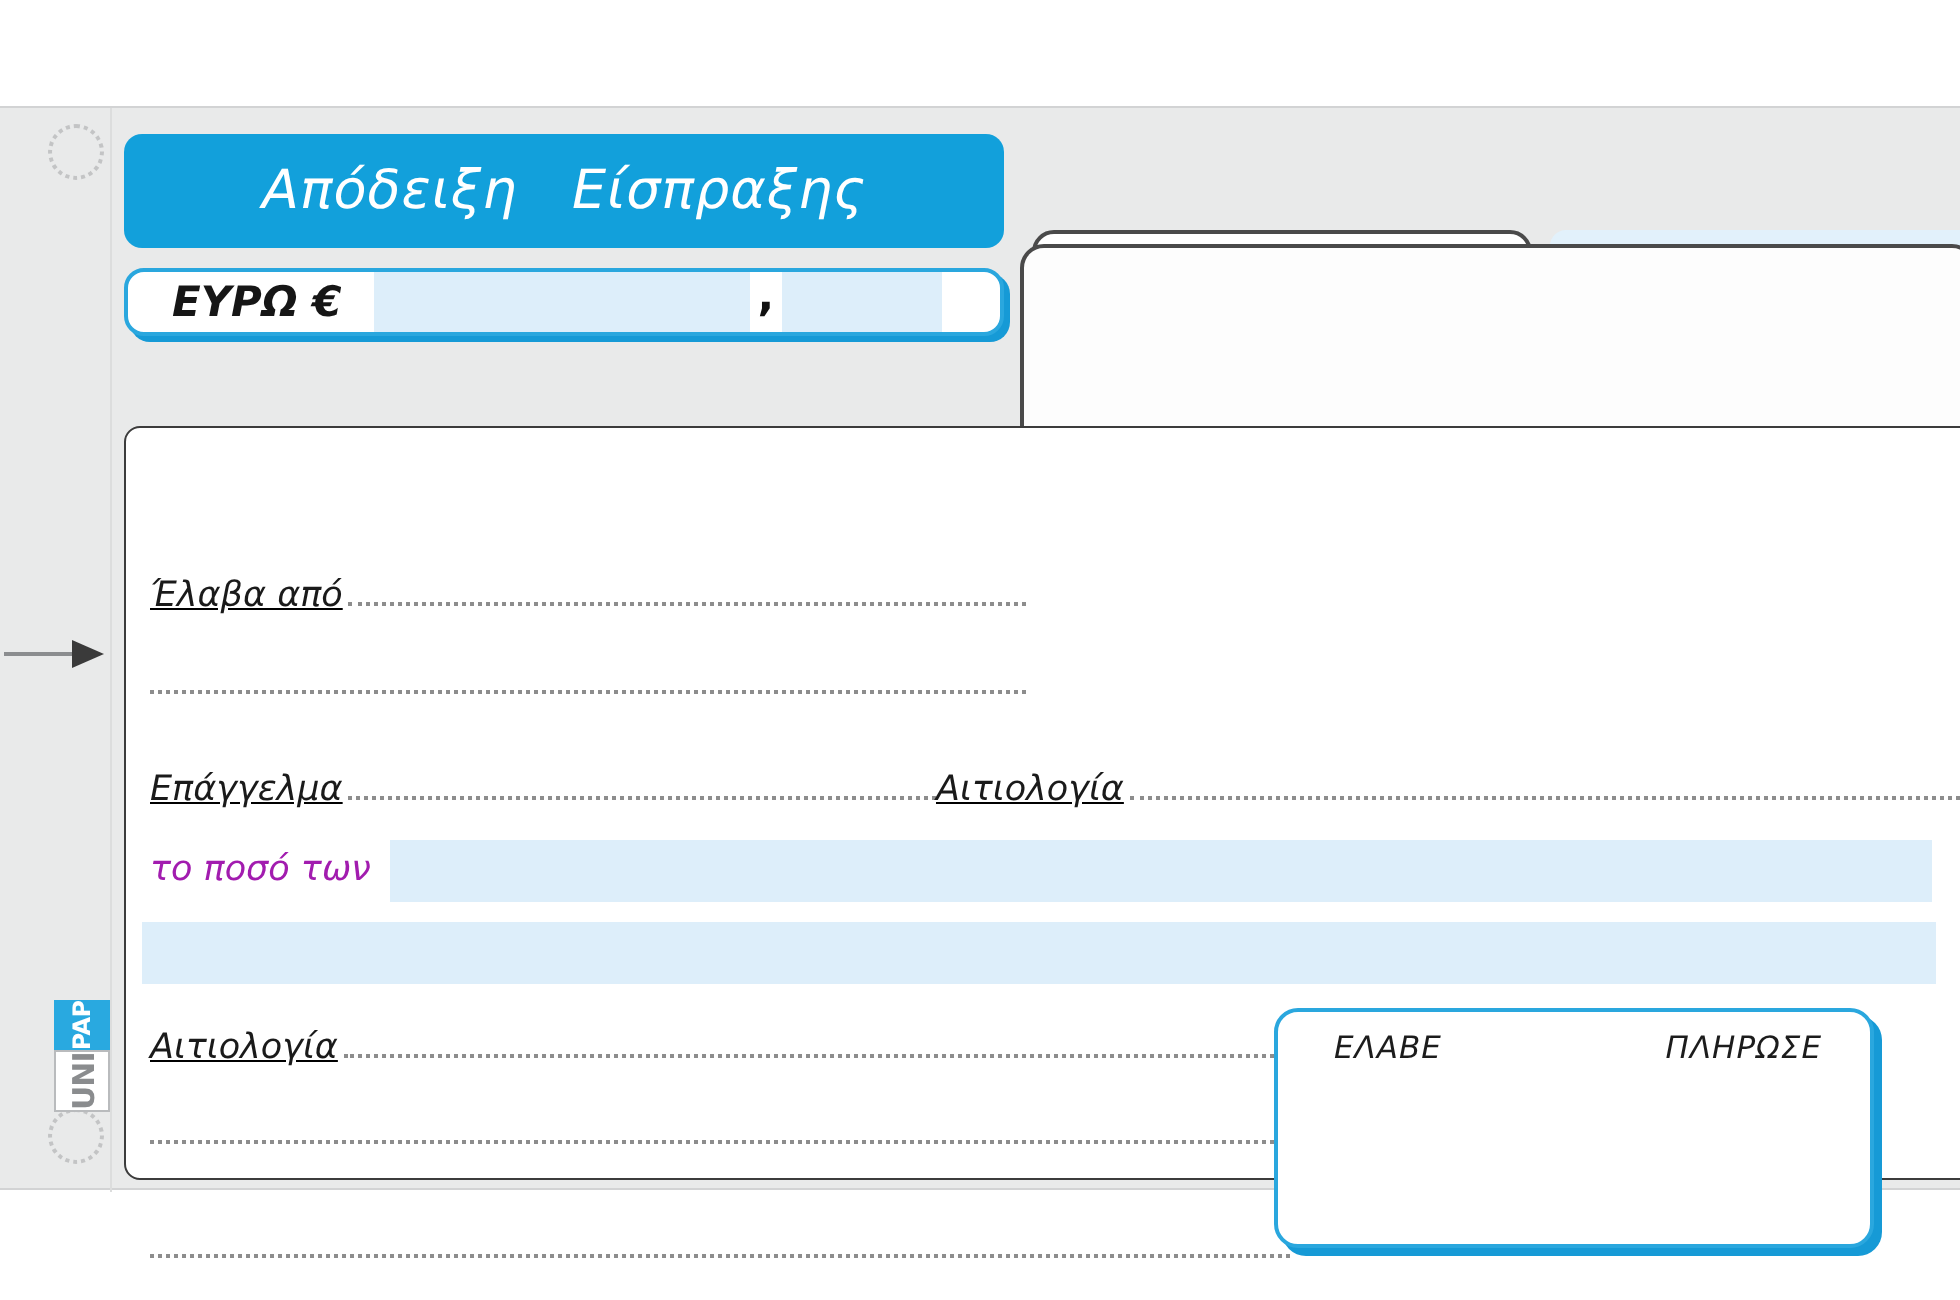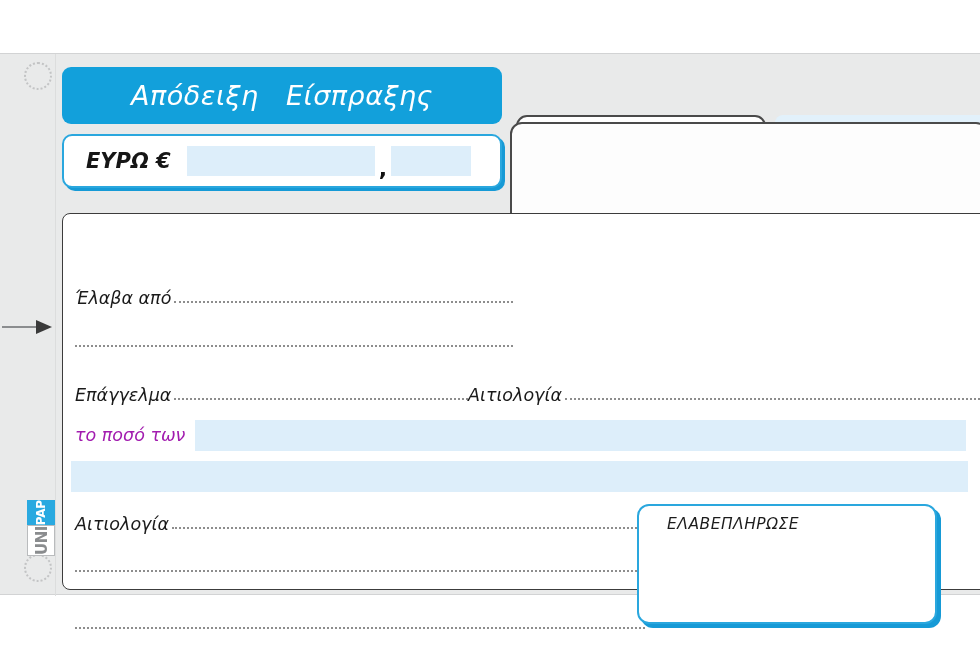--- a/index.html
+++ b/index.html
@@ -128,21 +128,21 @@
     font-size: 21px;
     color: #141414;
   }
 
   
   #euro-bar {
     position: absolute;
     left: 62px;
     top: 80px;
     width: 440px;
-    height: 54px;
+    height: 34px;
     background: #ffffff;
     border: 2px solid #2aa7de;
     border-radius: 10px;
     box-sizing: border-box;
     box-shadow: 3px 3px 0 0 #169ad6;
     display: flex;
     align-items: center;
     padding: 0 22px 0 22px;
   }
   #euro-bar .euro-label {
@@ -199,20 +199,21 @@
     border-radius: 8px;
     box-sizing: border-box;
   }
 
   
   .row {
     position: absolute;
     display: flex;
     align-items: flex-end;
     height: 22px;
+    text-decoration: underline;
   }
   .row .lbl {
     font-style: italic;
     font-size: 17.5px;
     color: #1a1a1a;
     white-space: nowrap;
     line-height: 18px;
   }
   .row .dots {
     flex: 1;
@@ -274,22 +275,22 @@
     left: 637px;
     top: 450px;
     width: 300px;
     height: 120px;
     background: #ffffff;
     border: 2px solid #2aa7de;
     border-radius: 12px;
     box-sizing: border-box;
     box-shadow: 4px 4px 0 0 #169ad6;
     display: flex;
-    justify-content: flex-start;
-    padding: 9px 14px 0 28px;
+    justify-content: space-between;
+    padding: 9px 24px 0 28px;
   }
   #sign-box .sign-label {
     font-style: italic;
     font-size: 15.5px;
     color: #1c1c1c;
     letter-spacing: 0.5px;
   }
 
   
   #logo {

